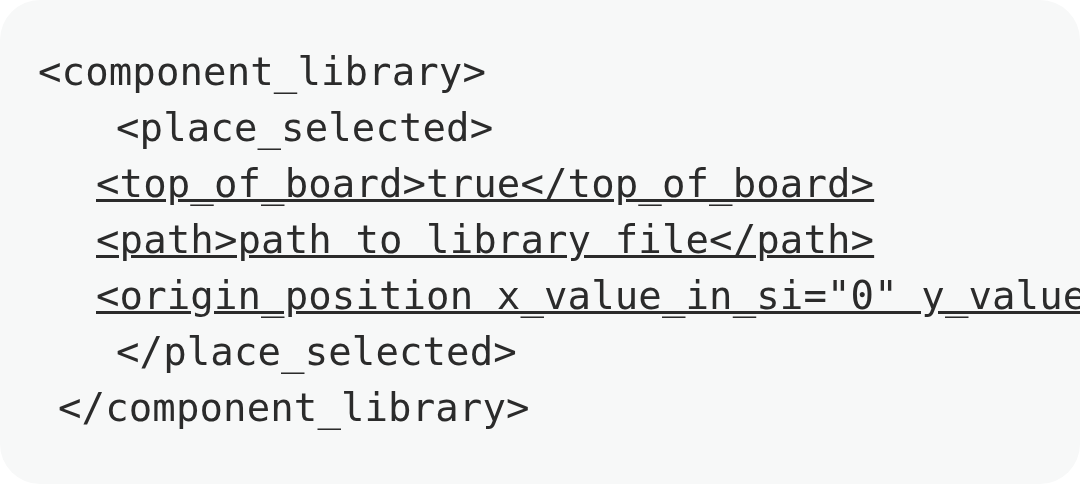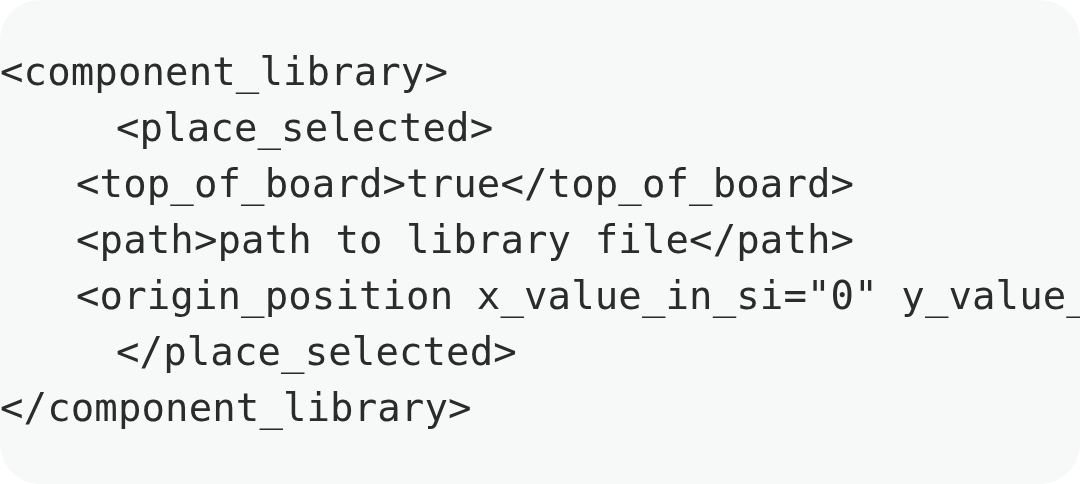--- a/index.html
+++ b/index.html
@@ -43,24 +43,24 @@
     color: #2b2b2b;
     font-weight: 400;
     white-space: pre;
     letter-spacing: 0.1px;
   }
   .code-line {
     display: block;
     height: 56px;
     white-space: pre;
   }
-  .indent-0 { }
+  .indent-0 { padding-left: 38px; }
   .indent-1 { padding-left: 116px; }
-  .indent-2 { padding-left: 76px; }
-  .indent-close-root { }
+  .indent-2 { padding-left: 96px; text-decoration: underline; }
+  .indent-close-root { padding-left: 58px; }
 </style>
 </head>
 <body>
 
 <div id="canvas">
 
   <div id="code-card">
 
     <pre id="code-block"><code><span class="code-line indent-0">&lt;component_library&gt;</span><span class="code-line indent-1">&lt;place_selected&gt;</span><span class="code-line indent-2">&lt;top_of_board&gt;true&lt;/top_of_board&gt;</span><span class="code-line indent-2">&lt;path&gt;path to library file&lt;/path&gt;</span><span class="code-line indent-2">&lt;origin_position x_value_in_si="0" y_value_in_si="0" /&gt;</span><span class="code-line indent-1">&lt;/place_selected&gt;</span><span class="code-line indent-close-root">&lt;/component_library&gt;</span></code></pre>
 

